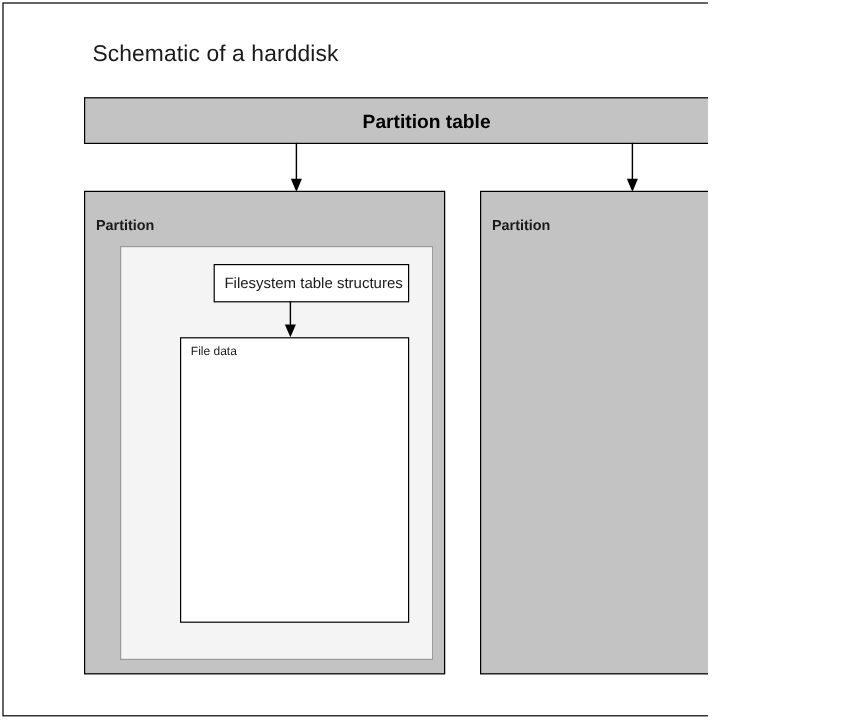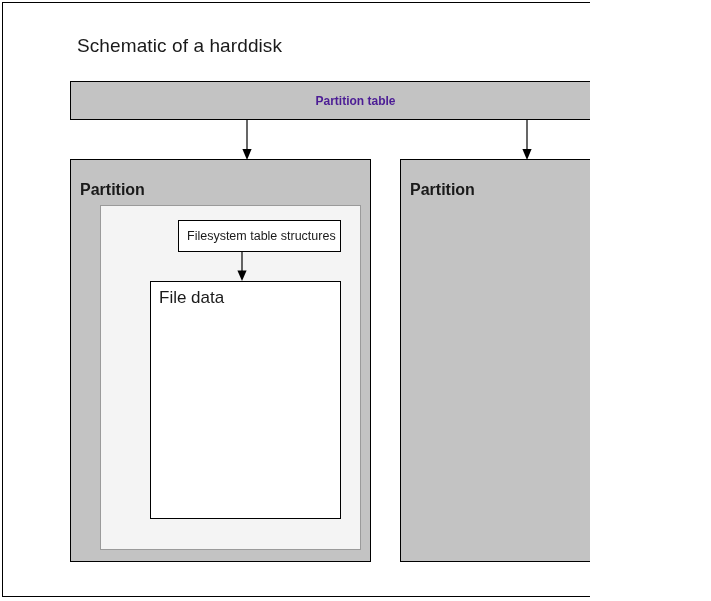--- a/index.html
+++ b/index.html
@@ -60,27 +60,27 @@
   }
   .node-white {
     background: #ffffff;
   }
 
   .label-center {
     position: absolute;
     left: 0;
     right: 0;
     text-align: center;
+    font-size: 16px;
+    font-weight: bold;
+    color: #000000;
+  }
+  .label-topleft {
+    position: absolute;
     font-size: 12px;
-    font-weight: bold;
-    color: #4c1d95;
-  }
-  .label-topleft {
-    position: absolute;
-    font-size: 16px;
     color: #1a1a1a;
     white-space: nowrap;
   }
   .label-bold {
     font-weight: bold;
   }
 
   
   #partition-table {
     left: 70px;
@@ -132,21 +132,21 @@
 
   #file-data {
     left: 150px;
     top: 281px;
     width: 191px;
     height: 238px;
   }
   #file-data-label {
     left: 8px;
     top: 6px;
-    font-size: 17px;
+    font-size: 10px;
   }
 
   
   .arrow {
     position: absolute;
     pointer-events: none;
   }
   .arrow svg {
     display: block;
     overflow: visible;

